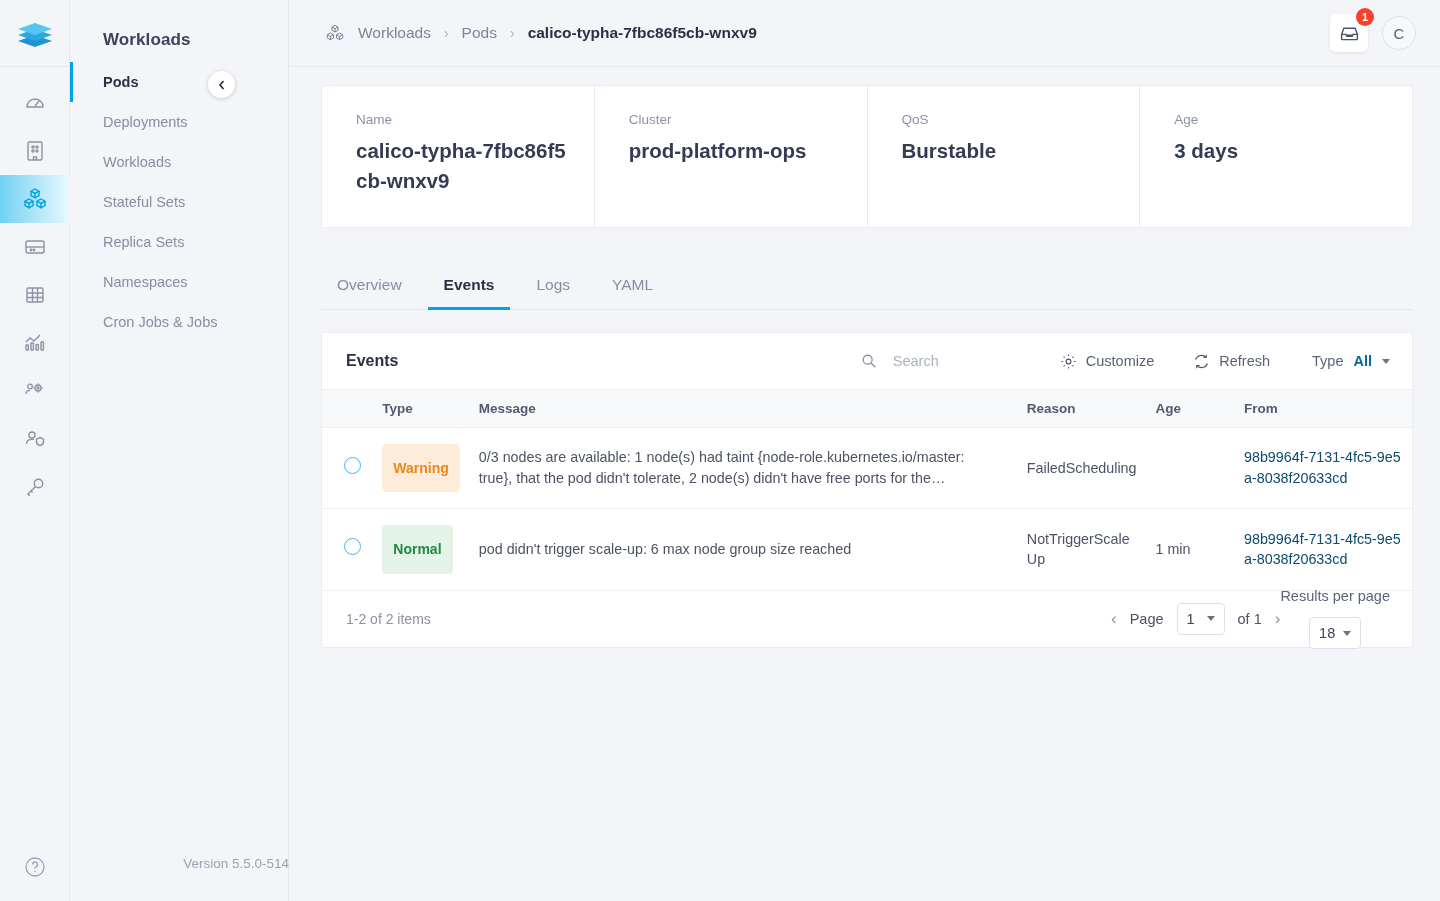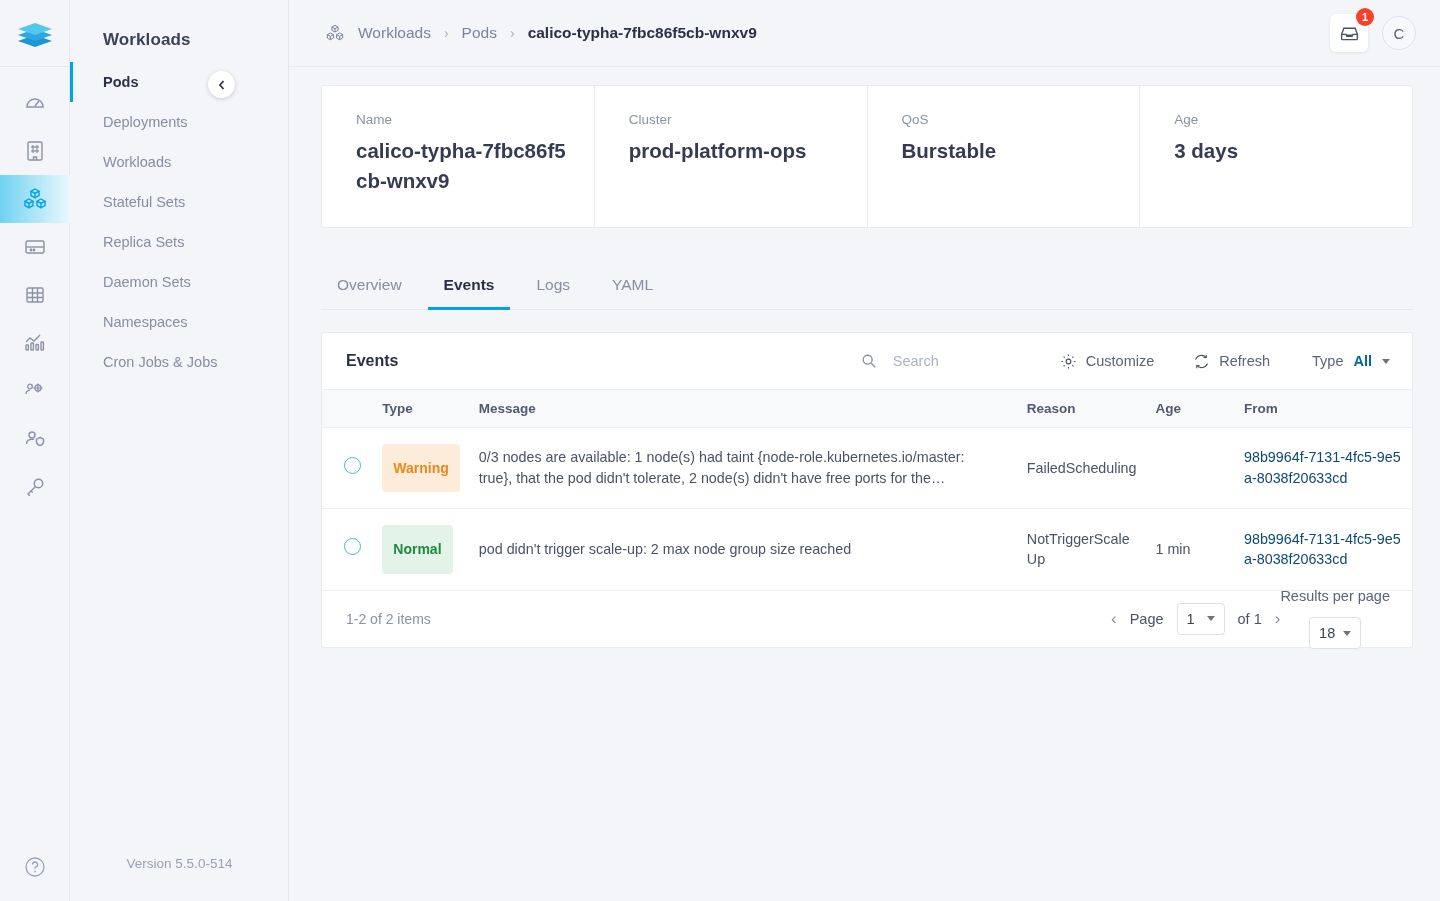--- a/index.html
+++ b/index.html
@@ -57,21 +57,21 @@
     height: 40px; display: flex; align-items: center;
     padding-left: 33px; font-size: 14.5px; color: #868ea0;
     cursor: pointer; border-left: 3px solid transparent;
     padding-left: 30px;
   }
   .subnav-item.active {
     color: #2b3045; font-weight: bold; border-left: 3px solid #00a4e0;
   }
   .subnav-version {
     position: absolute; bottom: 30px; left: 0; width: 219px;
-    text-align: center; font-size: 13.5px; color: #9aa1b2;
+    text-align: right; font-size: 13.5px; color: #9aa1b2;
   }
   .collapse-btn {
     position: absolute; top: 71px; left: 208px;
     width: 27px; height: 27px; border-radius: 50%;
     background: #ffffff; box-shadow: 0 1px 4px rgba(40,50,80,.22);
     display: flex; align-items: center; justify-content: center;
     cursor: pointer; z-index: 30;
   }
 
   
@@ -316,23 +316,20 @@
           <span>Deployments</span>
         </div>
       <div class="subnav-item">
           <span>Workloads</span>
         </div>
       <div class="subnav-item">
           <span>Stateful Sets</span>
         </div>
       <div class="subnav-item">
           <span>Replica Sets</span>
-        </div>
-      <div class="subnav-item">
-          <span>Daemon Sets</span>
         </div>
       <div class="subnav-item">
           <span>Namespaces</span>
         </div>
       <div class="subnav-item">
           <span>Cron Jobs &amp; Jobs</span>
         </div>
     </div>
     <div class="subnav-version">Version 5.5.0-514</div>
   </div>
@@ -463,21 +460,21 @@
             <td class="col-age"></td>
             <td class="col-from from-cell">98b9964f-7131-4fc5-9e5a-8038f20633cd</td>
           </tr>
           <tr>
             <td class="col-sel">
               <span class="sel-circle"></span>
             </td>
             <td class="col-type">
               <span class="badge normal">Normal</span>
             </td>
-            <td class="col-msg">pod didn't trigger scale-up: 2 max node group size reached</td>
+            <td class="col-msg">pod didn't trigger scale-up: 6 max node group size reached</td>
             <td class="col-reason reason-cell">NotTriggerScaleUp</td>
             <td class="col-age">1 min</td>
             <td class="col-from from-cell">98b9964f-7131-4fc5-9e5a-8038f20633cd</td>
           </tr>
         </tbody>
       </table>
 
       <div class="panel-foot">
         <div class="foot-count">1-2 of 2 items</div>
         <div class="pager">

